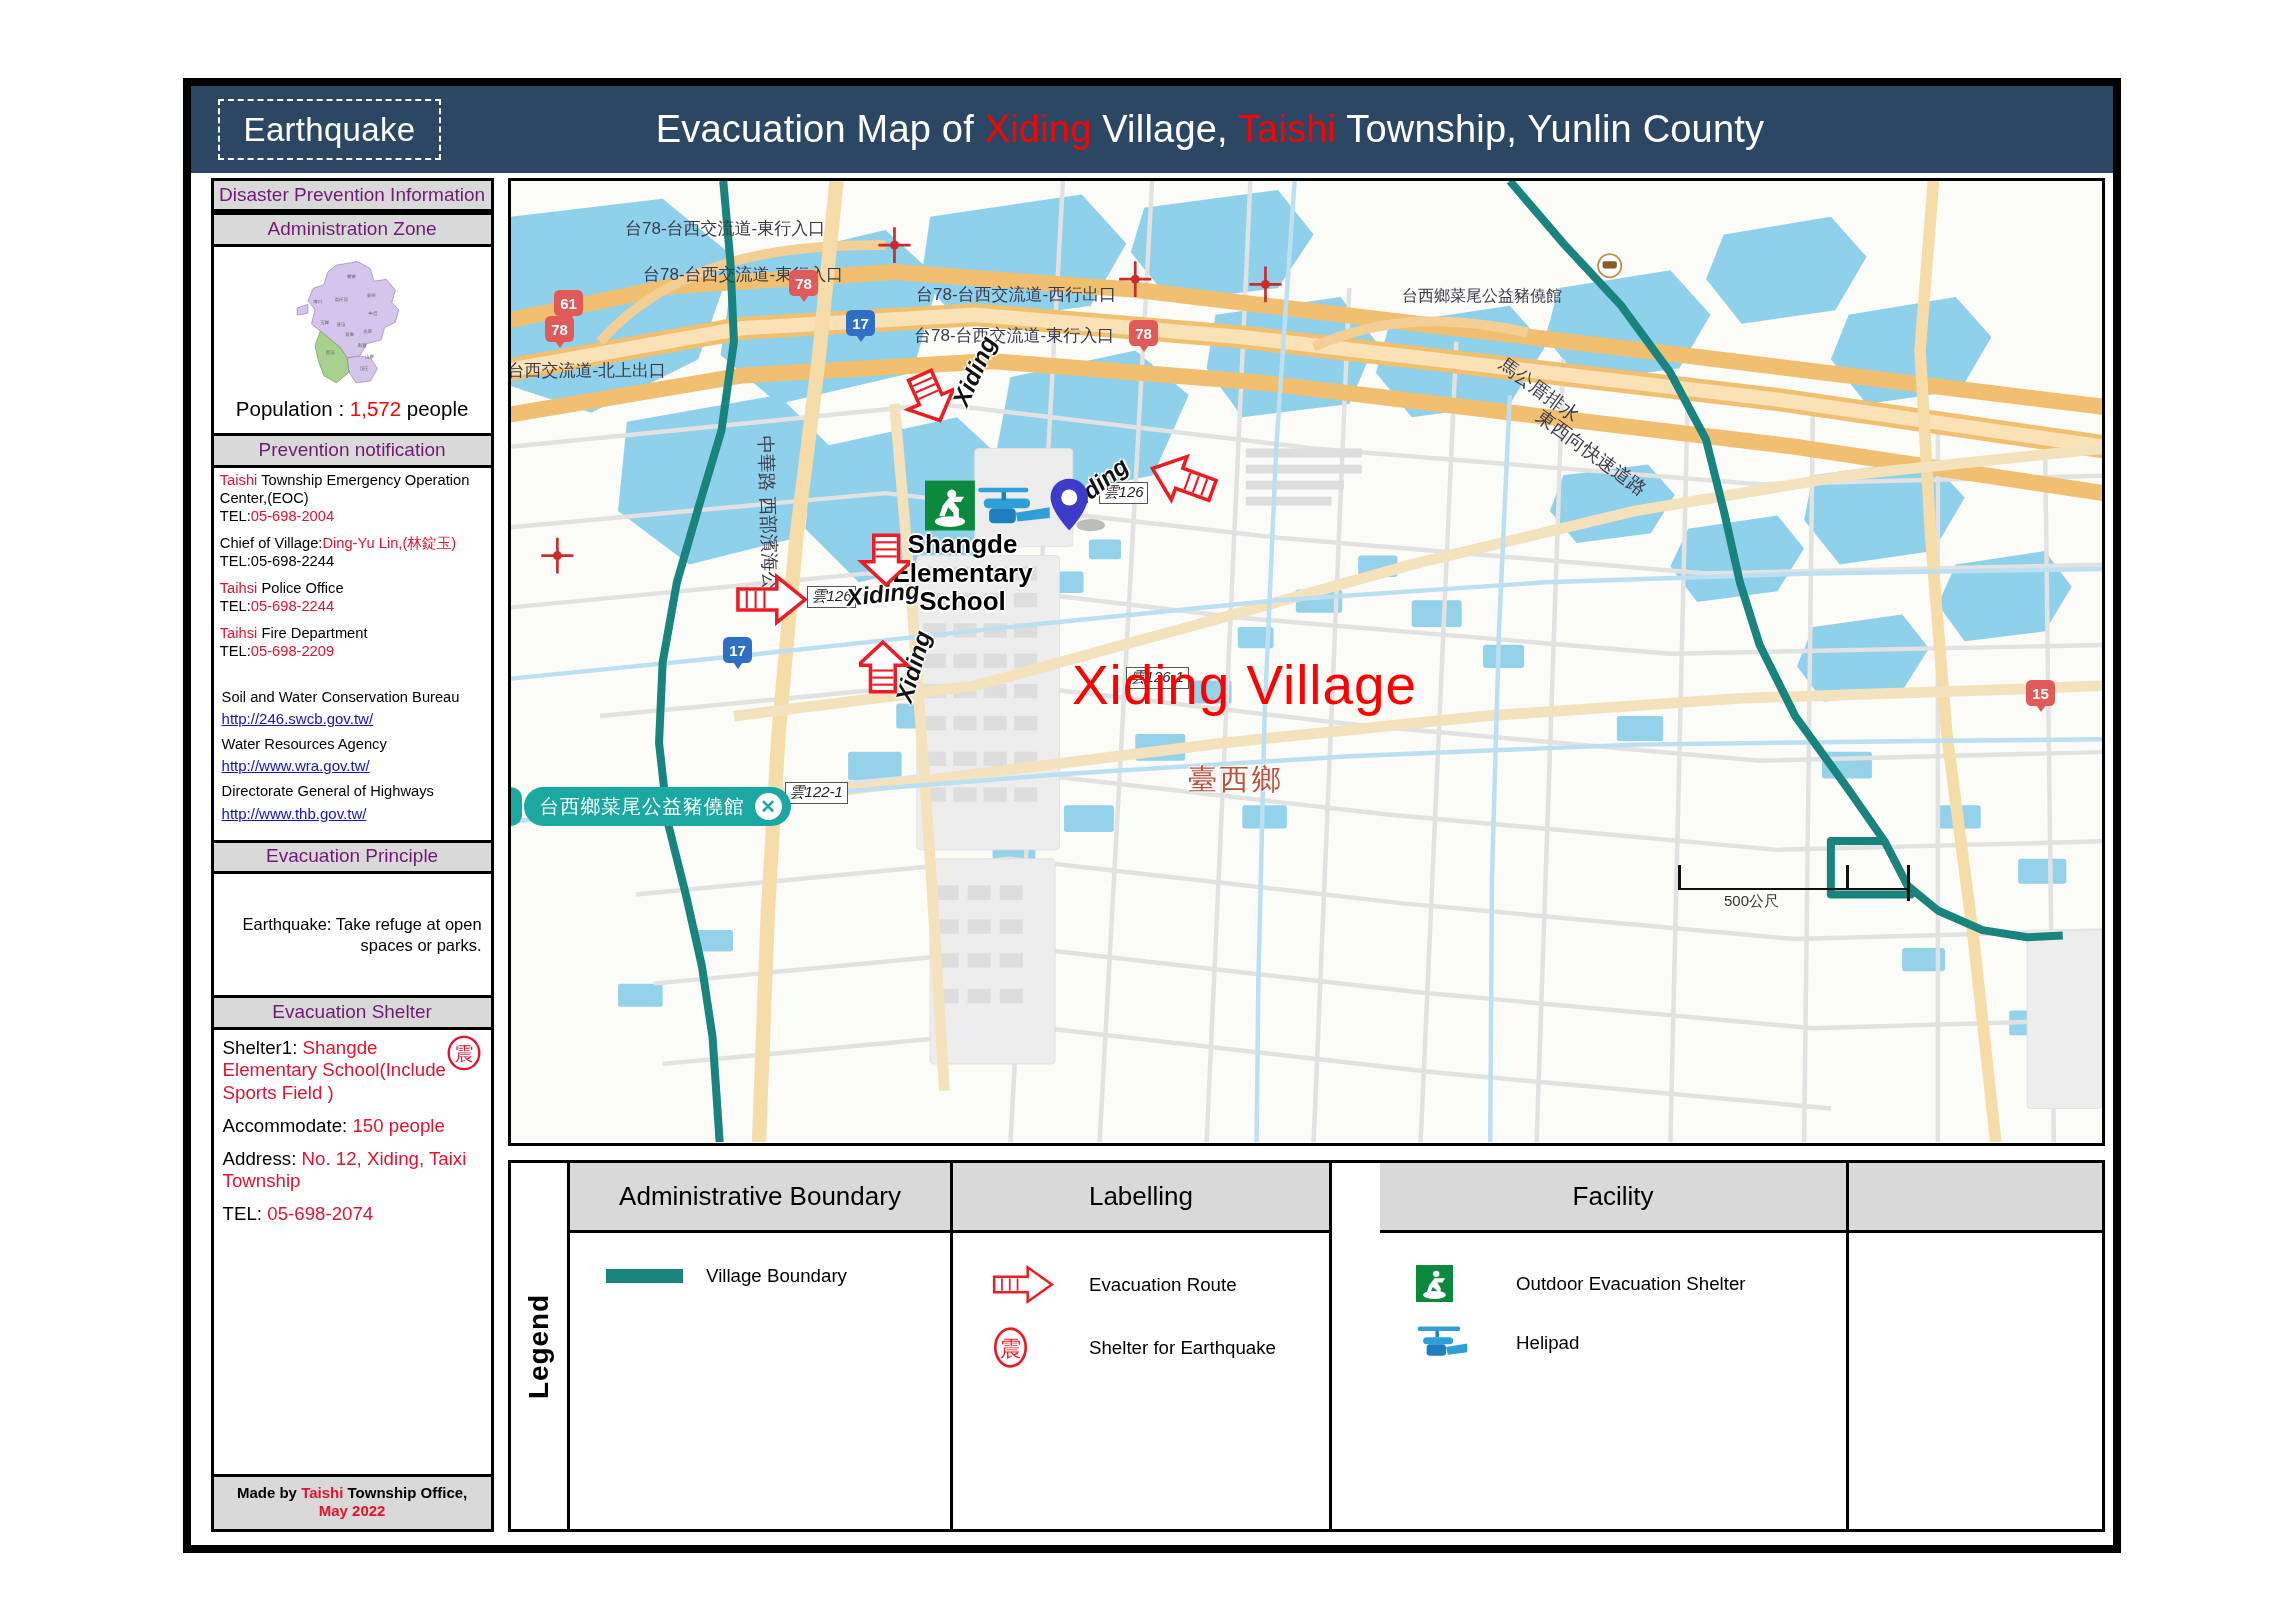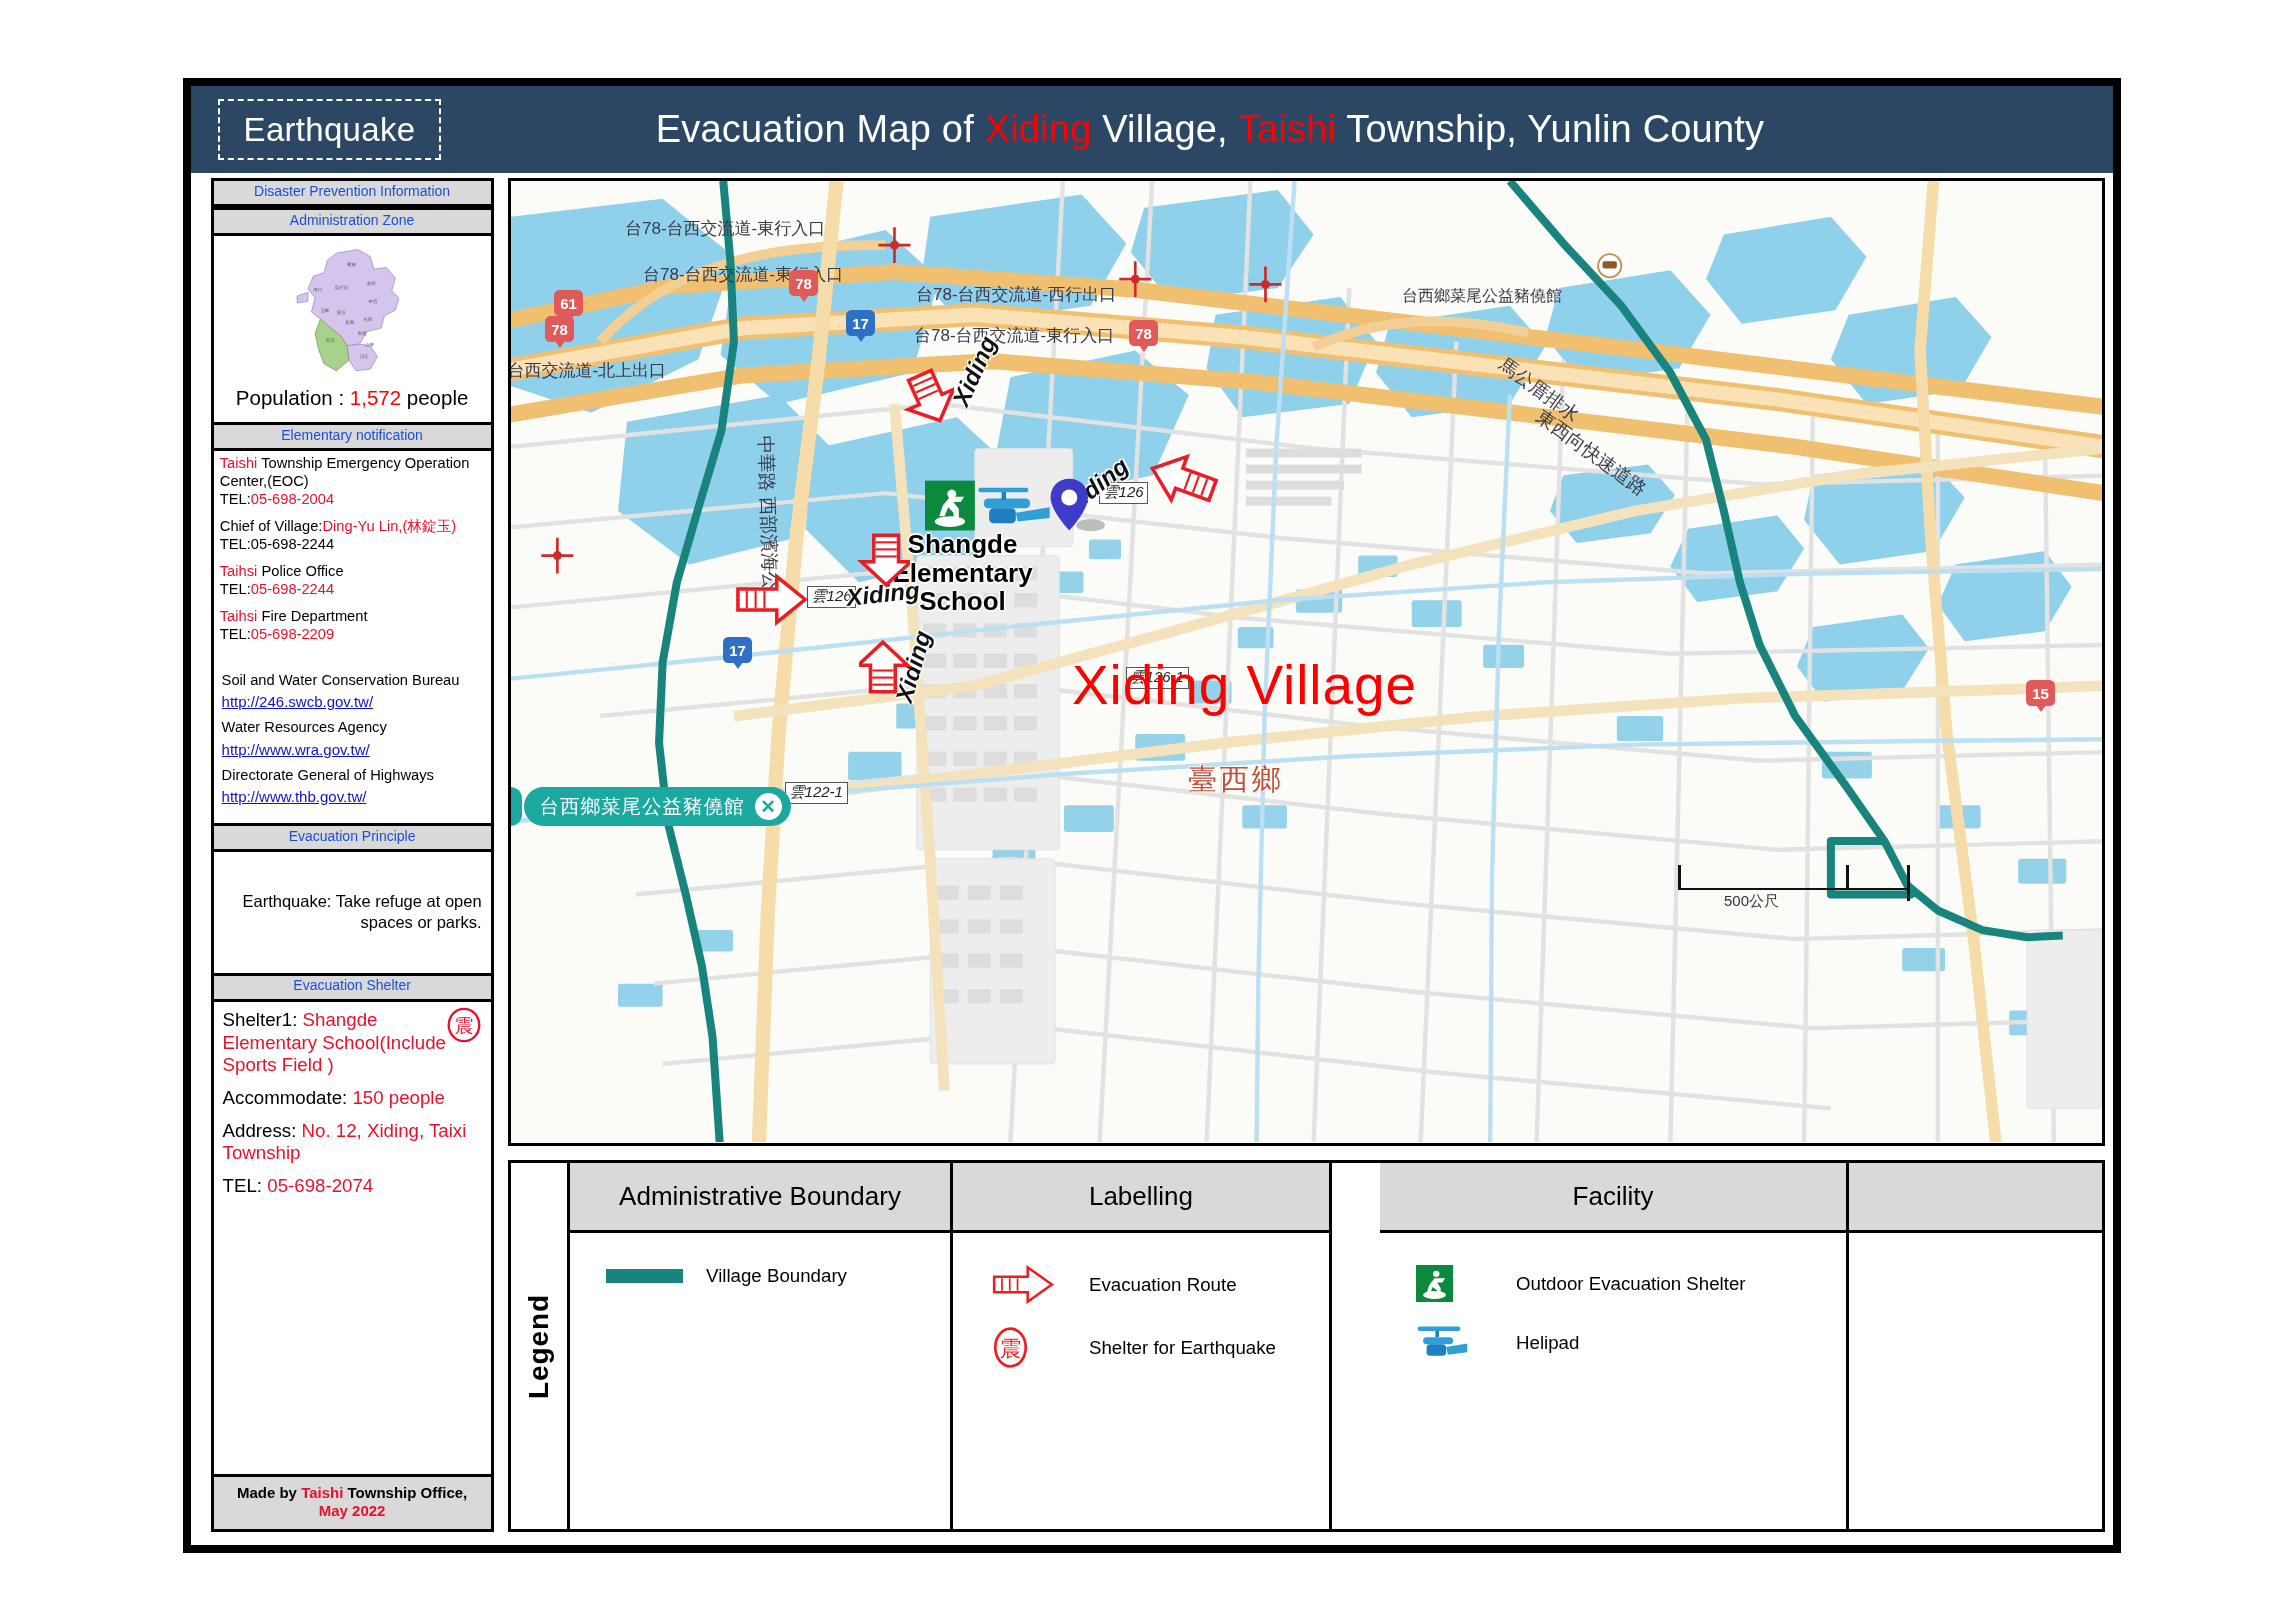--- a/index.html
+++ b/index.html
@@ -53,22 +53,22 @@
     left: 19.6px; top: 92px;
     width: 283px; height: 1354px;
     border: 3.6px solid #000;
     background: #fff;
   }
   .sec-head {
     background: #d9d9d9;
     border-bottom: 3.6px solid #000;
     border-top: 3.6px solid #000;
     text-align: center;
-    font-size: 14px;
-    color: #1d4ed8;
+    font-size: 19px;
+    color: #701a75;
     padding: 2.7px 1.8px 4.5px 1.8px;
     line-height: 1.12;
   }
   .sec-head.first { border-top: none; }
   .sec-body { padding: 5.3px 8px; background: #fff; }
 
   
   #zone-thumb {
     height: 134px;
     position: relative;
@@ -321,21 +321,21 @@
           </g>
         </svg>
       </div>
       <div id="pop-line">
         <span>Population :</span>
         <span class="pop-num">1,572</span>
         <span>people</span>
       </div>
     </div>
 
-    <div class="sec-head">Elementary notification</div>
+    <div class="sec-head">Prevention notification</div>
     <div id="emg">
       <div class="blk">
         <span class="red">Taishi</span><span> Township Emergency Operation Center,(EOC)</span><br>
         <span>TEL:</span><span class="red">05-698-2004</span>
       </div>
       <div class="blk">
         <span>Chief of Village:</span><span class="red">Ding-Yu Lin,(林錠玉)</span><br>
         <span>TEL:</span><span>05-698-2244</span>
       </div>
       <div class="blk">

